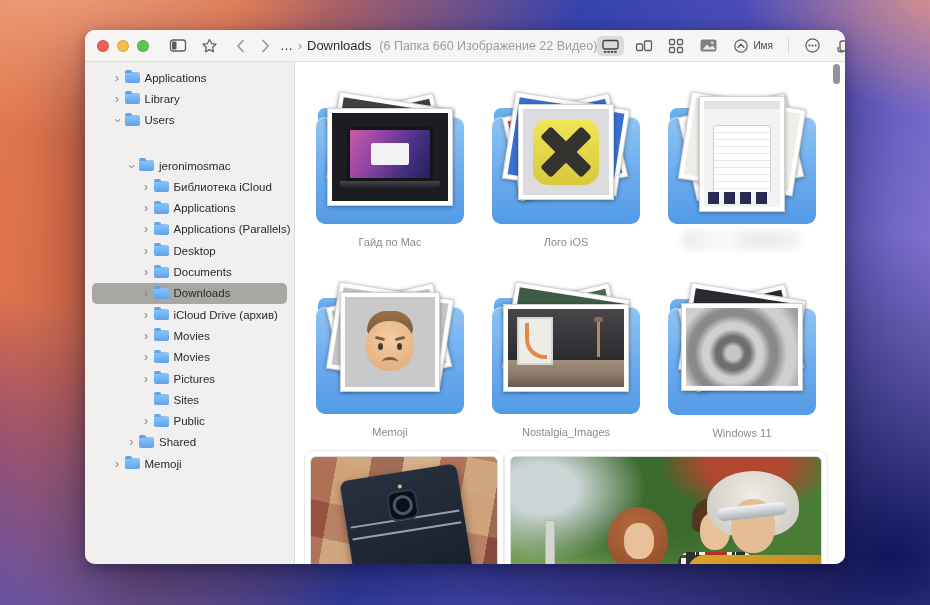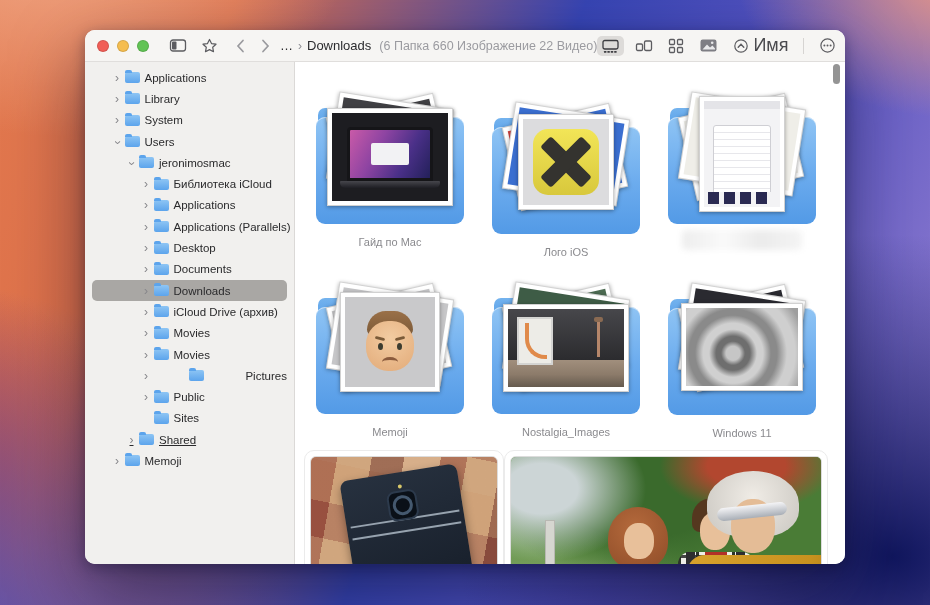--- a/index.html
+++ b/index.html
@@ -22,21 +22,21 @@
   .lights{display:flex;gap:8px;margin-right:16px;}
   .light{width:12px;height:12px;border-radius:50%;border:.5px solid rgba(0,0,0,.12);}
   .tbtn{background:none;border:none;padding:2px 4px;display:flex;align-items:center;gap:4px;
     color:#5c5c60;cursor:default;border-radius:5px;}
   .tbtn.sel{background:#dddbd9;}
   .tbtn svg{display:block;}
   .crumbs{display:flex;align-items:center;margin-left:6px;font-size:13px;color:#2b2b2e;gap:5px;}
   .crumb-sep{color:#8e8e93;font-size:12px;}
   .status{margin-left:8px;font-size:12.5px;color:#9b9ba0;white-space:nowrap;}
   .tb-right{margin-left:auto;display:flex;align-items:center;gap:7px;}
-  .sortlbl{font-size:18px;color:#4a4a4e;}
+  .sortlbl{font-size:10px;color:#4a4a4e;}
   .tb-div{width:1px;height:16px;background:#d6d4d2;margin:0 4px;}
   
   .sidebar{position:absolute;left:0;top:32px;bottom:0;width:210px;background:#f1f0ee;
     border-right:1px solid #dbd9d7;padding-top:5px;overflow:hidden;}
   .srow{position:relative;height:21.3px;display:flex;align-items:center;margin:0 7px;
     border-radius:5px;font-size:11.5px;color:#2a2a2c;white-space:nowrap;}
   .srow.selected{background:#a9a7a4;}
   .chev{width:11px;text-align:center;color:#86868a;font-size:12px;line-height:1;flex:none;
     display:inline-block;transform-origin:50% 55%;}
   .chev::before{content:"›";}
@@ -287,95 +287,90 @@
     <span class="chev"></span>
     <span class="sfold"></span>
     <span class="slabel">Applications</span>
   </div>
         <div class="srow" style="padding-left: 19.5px;">
     <span class="chev"></span>
     <span class="sfold"></span>
     <span class="slabel">Library</span>
   </div>
         <div class="srow" style="padding-left: 19.5px;">
-    <span class="chev"></span>
-    <span class="sfold"></span>
-    <span class="slabel">System</span>
-  </div>
-        <div class="srow" style="padding-left: 19.5px;">
     <span class="chev exp"></span>
     <span class="sfold"></span>
     <span class="slabel">Users</span>
   </div>
+        <div class="srow" style="padding-left: 34px; margin-top: 24px;">
+    <span class="chev exp"></span>
+    <span class="sfold"></span>
+    <span class="slabel">jeronimosmac</span>
+  </div>
+        <div class="srow" style="padding-left: 48.5px;">
+    <span class="chev"></span>
+    <span class="sfold"></span>
+    <span class="slabel">Библиотека iCloud</span>
+  </div>
+        <div class="srow" style="padding-left: 48.5px;">
+    <span class="chev"></span>
+    <span class="sfold"></span>
+    <span class="slabel">Applications</span>
+  </div>
+        <div class="srow" style="padding-left: 48.5px;">
+    <span class="chev"></span>
+    <span class="sfold"></span>
+    <span class="slabel">Applications (Parallels)</span>
+  </div>
+        <div class="srow" style="padding-left: 48.5px;">
+    <span class="chev"></span>
+    <span class="sfold"></span>
+    <span class="slabel">Desktop</span>
+  </div>
+        <div class="srow" style="padding-left: 48.5px;">
+    <span class="chev"></span>
+    <span class="sfold"></span>
+    <span class="slabel">Documents</span>
+  </div>
+        <div class="srow selected" style="padding-left: 48.5px;">
+    <span class="chev"></span>
+    <span class="sfold"></span>
+    <span class="slabel">Downloads</span>
+  </div>
+        <div class="srow" style="padding-left: 48.5px;">
+    <span class="chev"></span>
+    <span class="sfold"></span>
+    <span class="slabel">iCloud Drive (архив)</span>
+  </div>
+        <div class="srow" style="padding-left: 48.5px;">
+    <span class="chev"></span>
+    <span class="sfold"></span>
+    <span class="slabel">Movies</span>
+  </div>
+        <div class="srow" style="padding-left: 48.5px;">
+    <span class="chev"></span>
+    <span class="sfold"></span>
+    <span class="slabel">Movies</span>
+  </div>
+        <div class="srow" style="padding-left: 48.5px;">
+    <span class="chev"></span>
+    <span class="sfold"></span>
+    <span class="slabel">Pictures</span>
+  </div>
+        <div class="srow" style="padding-left: 48.5px;">
+    <span class="chev leaf"></span>
+    <span class="sfold"></span>
+    <span class="slabel">Sites</span>
+  </div>
+        <div class="srow" style="padding-left: 48.5px;">
+    <span class="chev"></span>
+    <span class="sfold"></span>
+    <span class="slabel">Public</span>
+  </div>
         <div class="srow" style="padding-left: 34px;">
-    <span class="chev exp"></span>
-    <span class="sfold"></span>
-    <span class="slabel">jeronimosmac</span>
-  </div>
-        <div class="srow" style="padding-left: 48.5px;">
-    <span class="chev"></span>
-    <span class="sfold"></span>
-    <span class="slabel">Библиотека iCloud</span>
-  </div>
-        <div class="srow" style="padding-left: 48.5px;">
-    <span class="chev"></span>
-    <span class="sfold"></span>
-    <span class="slabel">Applications</span>
-  </div>
-        <div class="srow" style="padding-left: 48.5px;">
-    <span class="chev"></span>
-    <span class="sfold"></span>
-    <span class="slabel">Applications (Parallels)</span>
-  </div>
-        <div class="srow" style="padding-left: 48.5px;">
-    <span class="chev"></span>
-    <span class="sfold"></span>
-    <span class="slabel">Desktop</span>
-  </div>
-        <div class="srow" style="padding-left: 48.5px;">
-    <span class="chev"></span>
-    <span class="sfold"></span>
-    <span class="slabel">Documents</span>
-  </div>
-        <div class="srow selected" style="padding-left: 48.5px;">
-    <span class="chev"></span>
-    <span class="sfold"></span>
-    <span class="slabel">Downloads</span>
-  </div>
-        <div class="srow" style="padding-left: 48.5px;">
-    <span class="chev"></span>
-    <span class="sfold"></span>
-    <span class="slabel">iCloud Drive (архив)</span>
-  </div>
-        <div class="srow" style="padding-left: 48.5px;">
-    <span class="chev"></span>
-    <span class="sfold"></span>
-    <span class="slabel">Movies</span>
-  </div>
-        <div class="srow" style="padding-left: 48.5px;">
-    <span class="chev"></span>
-    <span class="sfold"></span>
-    <span class="slabel">Movies</span>
-  </div>
-        <div class="srow" style="padding-left: 48.5px; justify-content: space-between;">
-    <span class="chev"></span>
-    <span class="sfold"></span>
-    <span class="slabel">Pictures</span>
-  </div>
-        <div class="srow" style="padding-left: 48.5px;">
-    <span class="chev"></span>
-    <span class="sfold"></span>
-    <span class="slabel">Public</span>
-  </div>
-        <div class="srow" style="padding-left: 48.5px;">
-    <span class="chev leaf"></span>
-    <span class="sfold"></span>
-    <span class="slabel">Sites</span>
-  </div>
-        <div class="srow" style="padding-left: 34px; text-decoration: underline;">
     <span class="chev"></span>
     <span class="sfold"></span>
     <span class="slabel">Shared</span>
   </div>
         <div class="srow" style="padding-left: 19.5px;">
     <span class="chev"></span>
     <span class="sfold"></span>
     <span class="slabel">Memoji</span>
   </div>
       </div>
@@ -396,21 +391,21 @@
               </div>
       <div class="ph front">
                 <div class="im">
                   <div class="laptop-screen"></div>
                   <div class="laptop-base"></div>
                 </div>
               </div>
     </div>
     <div class="t-label">Гайд по Mac</div>
   </div>
-          <div class="tile art-logo-x" style="left: 183px; top: 36px;">
+          <div class="tile art-logo-x" style="left: 183px; top: 26px;">
     <div class="thumb">
       <div class="folder">
                 <span class="ftab"></span>
                 <span class="fbody"></span>
               </div>
       <div class="ph b1">
                 <div class="im"></div>
               </div>
       <div class="ph b2">
                 <div class="im"></div>

